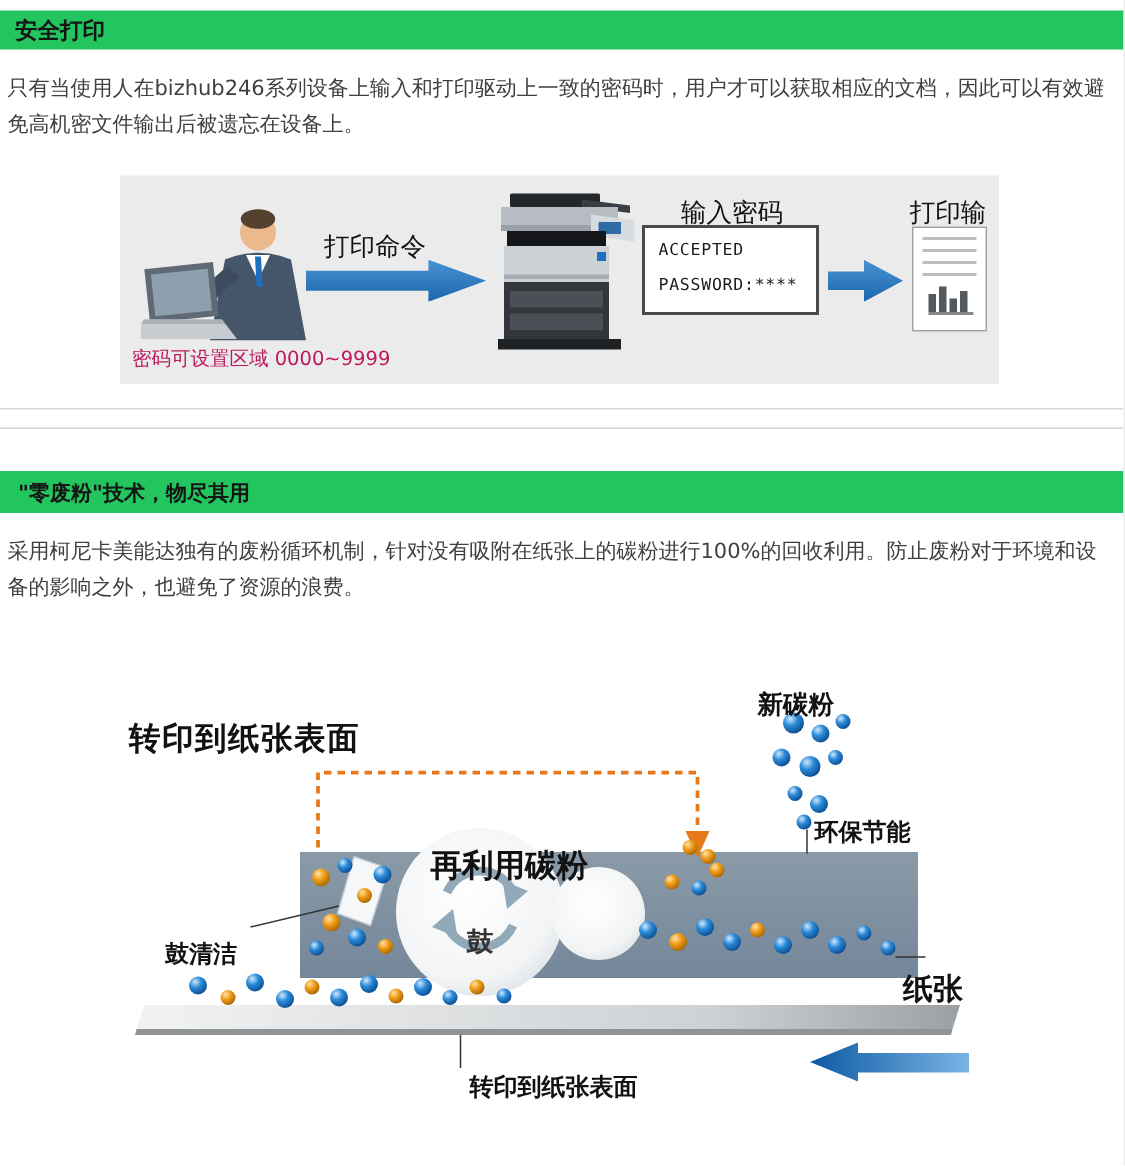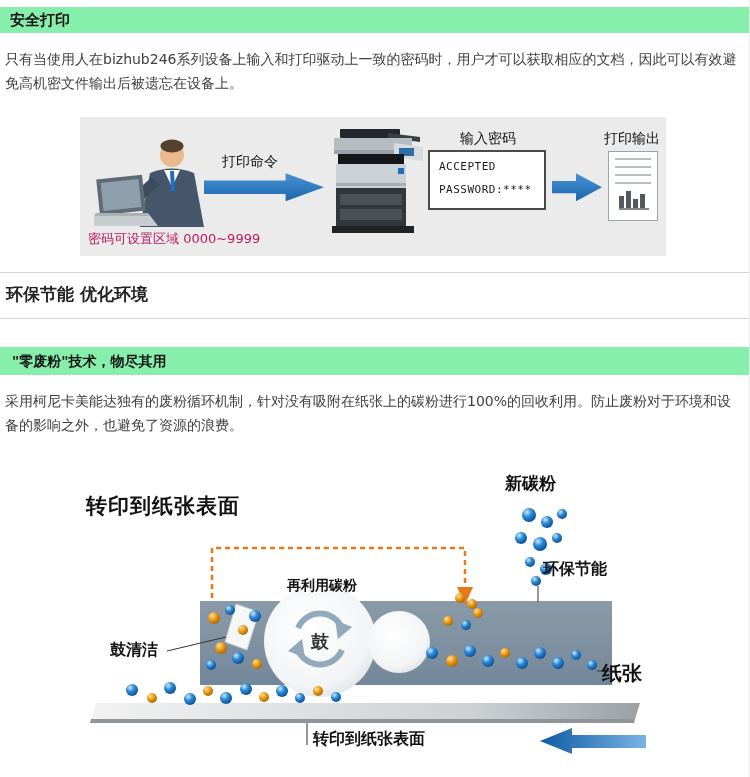--- a/index.html
+++ b/index.html
@@ -1,57 +1,57 @@
 <!DOCTYPE html>
 <html><head>
 <meta charset="utf-8">
 <style>
   * { margin:0; padding:0; box-sizing:border-box; }
   html,body { background:#fff; }
   body { font-family:"DejaVu Sans","Liberation Sans",sans-serif; }
   .page { width:750px; height:777px; position:relative; background:#fff; overflow:hidden; border-right:1px solid #ececec; }
 
-  .section-bar { background:#86efac; height:26px; line-height:26px; padding-left:10px; margin-top:7px; }
+  .section-bar { background:#22c55e; height:26px; line-height:26px; padding-left:10px; margin-top:7px; }
   .bar-title { font-weight:bold; font-size:15px; color:#151515; }
   .section-bar.sub { height:28px; line-height:28px; margin-top:28px; padding-left:12px; }
   .section-bar.sub .bar-title { font-size:14px; }
 
   .body-text { font-size:14px; color:#404040; line-height:1.72; margin:14px 8px 0 5px; }
 
   .rule { border:none; border-top:1px solid #d6d6d6; margin-top:16px; }
   .eco-heading { font-size:17px; font-weight:bold; color:#222; margin:10px 0 0 6px; }
   .rule.r2 { margin-top:12px; }
 
   
   .diagram1 { position:relative; width:586px; height:139px; margin:22px 0 0 80px; background:#ebebeb; }
   .diagram1 .abs { position:absolute; }
-  .step-label { position:absolute; font-size:14px; color:#111; text-align:center; }
+  .step-label { position:absolute; font-size:17px; color:#111; text-align:center; }
   .arrow { position:absolute; background:linear-gradient(180deg,#4a94d4 0%,#1b66ac 100%); }
   .arrow.a1 { left:124px; top:56px; width:120px; height:28px;
     clip-path:polygon(0 26%,68% 26%,68% 0,100% 50%,68% 100%,68% 74%,0 74%); }
   .arrow.a2 { left:472px; top:56px; width:50px; height:28px;
     clip-path:polygon(0 28%,48% 28%,48% 0,100% 50%,48% 100%,48% 72%,0 72%); }
   .pwd-box { position:absolute; left:348px; top:33px; width:118px; height:60px;
     background:#fff; border:2px solid #4a4a4a; padding:8px 0 0 9px;
     font-family:"DejaVu Sans Mono","Liberation Mono",monospace; font-size:11px; color:#1a1a1a; letter-spacing:.5px; }
   .pwd-box .row1 { margin-bottom:10px; }
   .doc { position:absolute; left:528px; top:34px; width:50px; height:70px; background:#fff; border:1px solid #9ba2a8; }
   .docline { height:2px; background:#b9bec2; margin:6px 6px 0; }
   .docchart { display:flex; align-items:flex-end; gap:2px; margin:7px 0 0 10px; width:30px; border-bottom:2px solid #888; }
   .docchart i { display:block; width:5px; background:#54595e; }
   .range-lbl { position:absolute; left:8px; top:113px; font-size:13px; color:#be185d; }
 
   
   .diagram2 { position:relative; width:750px; height:322px; margin-top:21px; }
   .diagram2 svg { position:absolute; left:0; top:0; }
-  .d2l { position:absolute; font-weight:bold; color:#111; white-space:nowrap; }
+  .d2l { position:absolute; font-weight:bold; color:#111; white-space:nowrap;margin-top:19px; }
   .d2l.title    { left:86px;  top:34px;  font-size:21px; letter-spacing:1px; }
   .d2l.newtoner { left:505px; top:14px;  font-size:17px; }
   .d2l.carrier  { left:543px; top:101px; font-size:16px; }
-  .d2l.reused   { left:287px; top:119px; font-size:14px; }
+  .d2l.reused   { left:287px; top:119px; font-size:21px; }
   .d2l.drum     { left:306px; top:172px; width:28px; text-align:center; font-size:18px; color:#333; }
   .d2l.cleaning { left:110px; top:182px; font-size:16px; }
   .d2l.paper    { left:602px; top:202px; font-size:20px; }
   .d2l.transfer { left:313px; top:271px; font-size:16px; }
 </style>
 </head>
 <body>
 
 <div class="page">
 
@@ -117,21 +117,20 @@
           <i style="height:17px"></i>
           <i style="height:9px"></i>
           <i style="height:14px"></i>
       </div>
     </div>
 
     <div class="range-lbl">密码可设置区域 0000~9999</div>
   </div>
 
   <hr class="rule">
-  <h2 class="eco-heading">环保节能 优化环境</h2>
   <hr class="rule r2">
 
   <div class="section-bar sub">
     <span class="bar-title">"零废粉"技术，物尽其用</span>
   </div>
 
   <p class="body-text">采用柯尼卡美能达独有的废粉循环机制，针对没有吸附在纸张上的碳粉进行100%的回收利用。防止废粉对于环境和设备的影响之外，也避免了资源的浪费。</p>
 
   <div class="diagram2">
     <svg width="750" height="322" viewBox="0 0 750 322">

